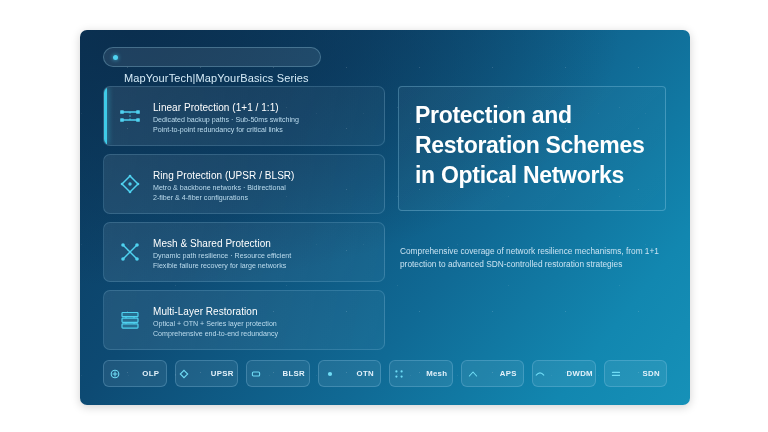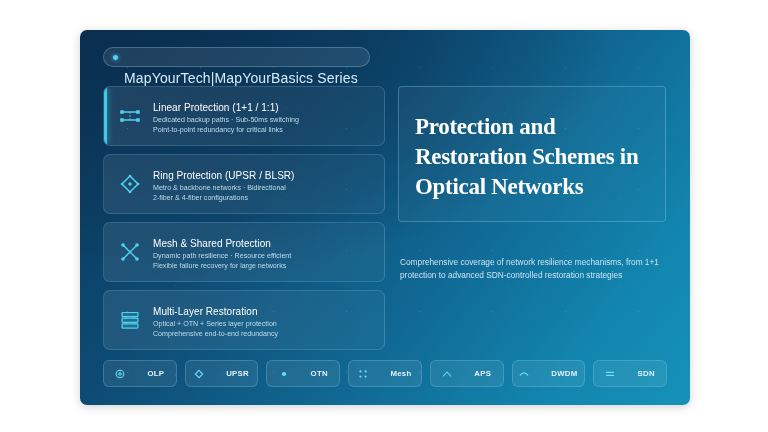--- a/index.html
+++ b/index.html
@@ -68,21 +68,21 @@
   }
   .badge-dot {
     width: 5px;
     height: 5px;
     border-radius: 50%;
     background: #4fd2f0;
     box-shadow: 0 0 4px rgba(79,210,240,0.8);
     flex: none;
   }
   .badge-text {
-    font-size: 14px;
+    font-size: 11px;
     letter-spacing: 0.15px;
     color: #d6ecf8;
     white-space: nowrap;
     margin-top: 41px;
   }
 
   
   .cards {
     position: absolute;
     left: 23px;
@@ -140,23 +140,22 @@
   
   .right {
     position: absolute;
     left: 318px;
     top: 56px;
     width: 268px;
   }
   .title-panel {
     border: 1px solid rgba(150,210,238,0.33);
     border-radius: 4px;
-    padding: 25px 16px 19px 16px;
+    padding: 14px 16px 19px 16px;
     background: linear-gradient(135deg, rgba(255,255,255,0.045), rgba(255,255,255,0.012));
-    font-family: Liberation Serif, serif;
   }
   .title {
     font-size: 23px;
     line-height: 1.30;
     font-weight: bold;
     color: #ffffff;
     letter-spacing: -0.3px;
   }
   .subtitle {
     margin-top: 34px;
@@ -314,20 +313,28 @@
 
       <div class="pill">
         <span class="pill-icon">
           <svg width="10" height="10" viewBox="0 0 10 10" fill="none">
             <path d="M5 1.3 L8.7 5 L5 8.7 L1.3 5 Z" stroke="#6fdcf5" stroke-width="1.1" fill="none"></path>
           </svg>
         </span>
         <span class="pill-label">UPSR</span>
       </div>
 
+      <div class="pill">
+        <span class="pill-icon">
+          <svg width="10" height="10" viewBox="0 0 10 10" fill="none">
+            <rect x="1.4" y="3" width="7.2" height="4" rx="1" stroke="#6fdcf5" stroke-width="1.1" fill="none"></rect>
+          </svg>
+        </span>
+        <span class="pill-label">BLSR</span>
+      </div>
 
       <div class="pill">
         <span class="pill-icon">
           <svg width="10" height="10" viewBox="0 0 10 10" fill="none">
             <circle cx="5" cy="5" r="2.1" fill="#6fdcf5"></circle>
           </svg>
         </span>
         <span class="pill-label">OTN</span>
       </div>
 

